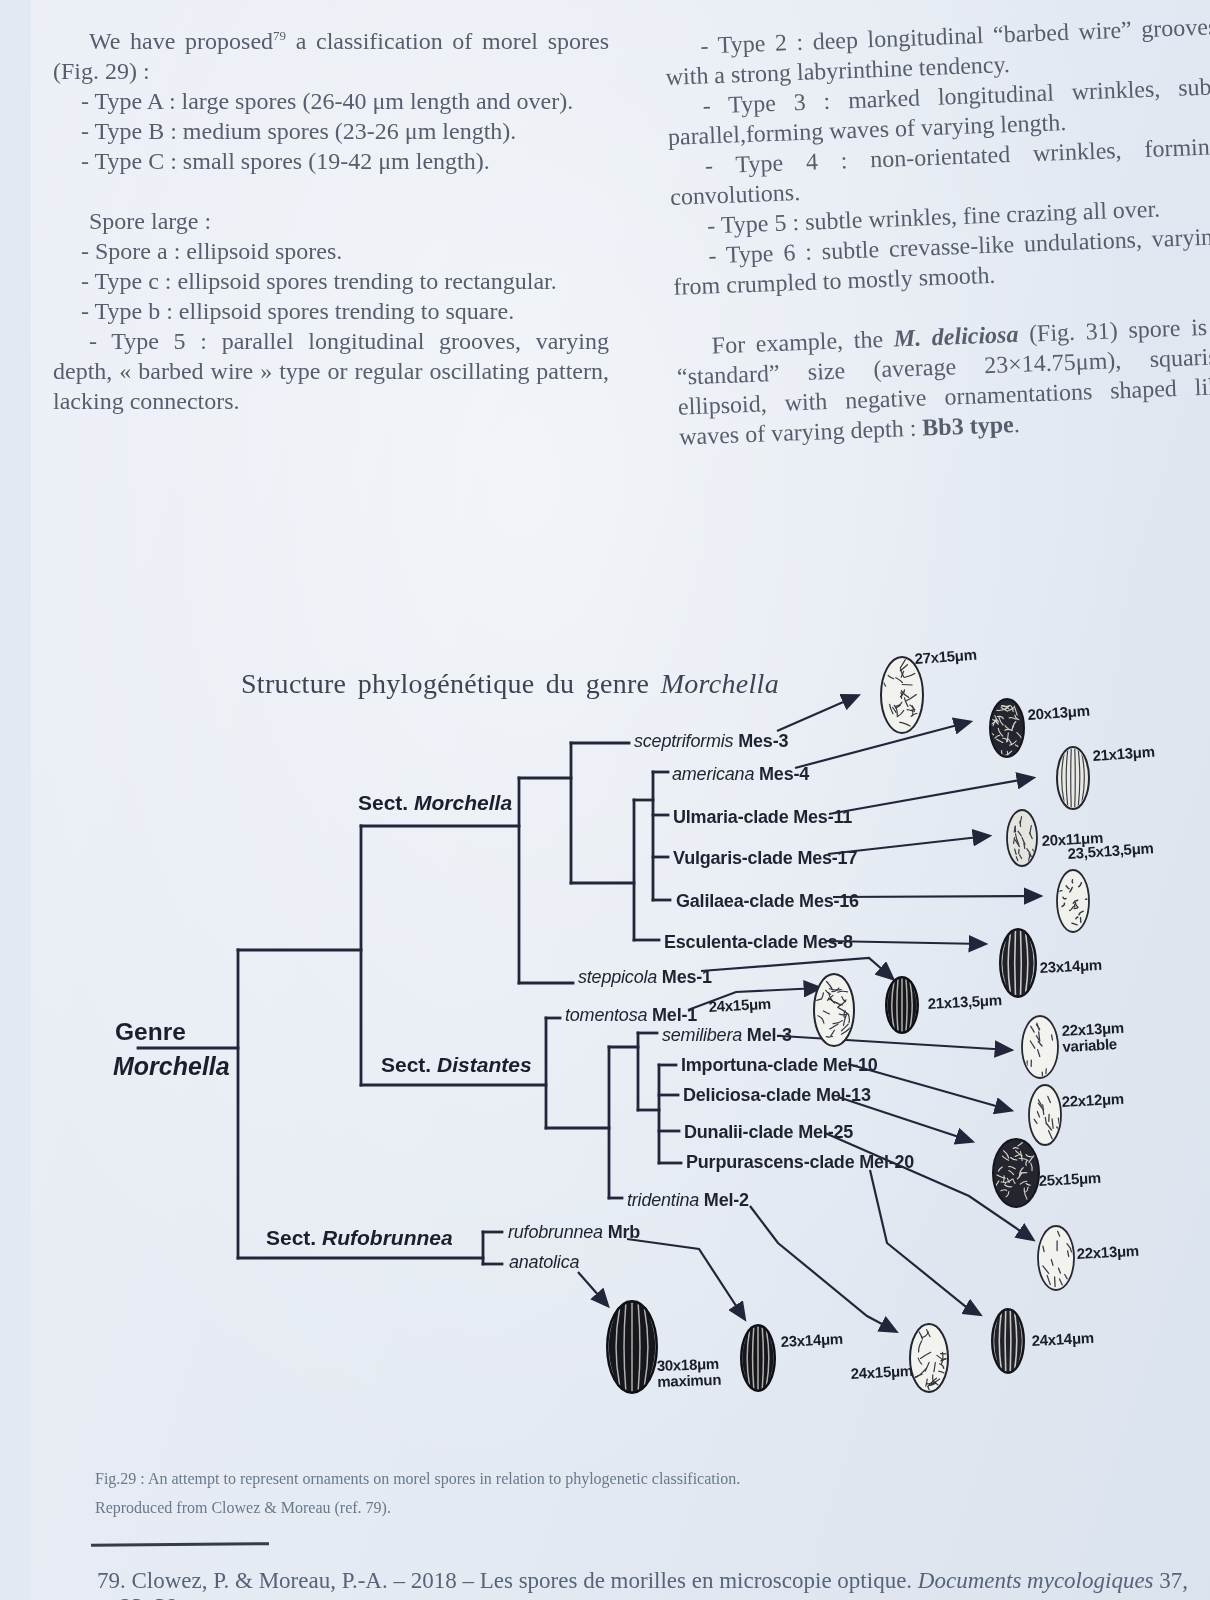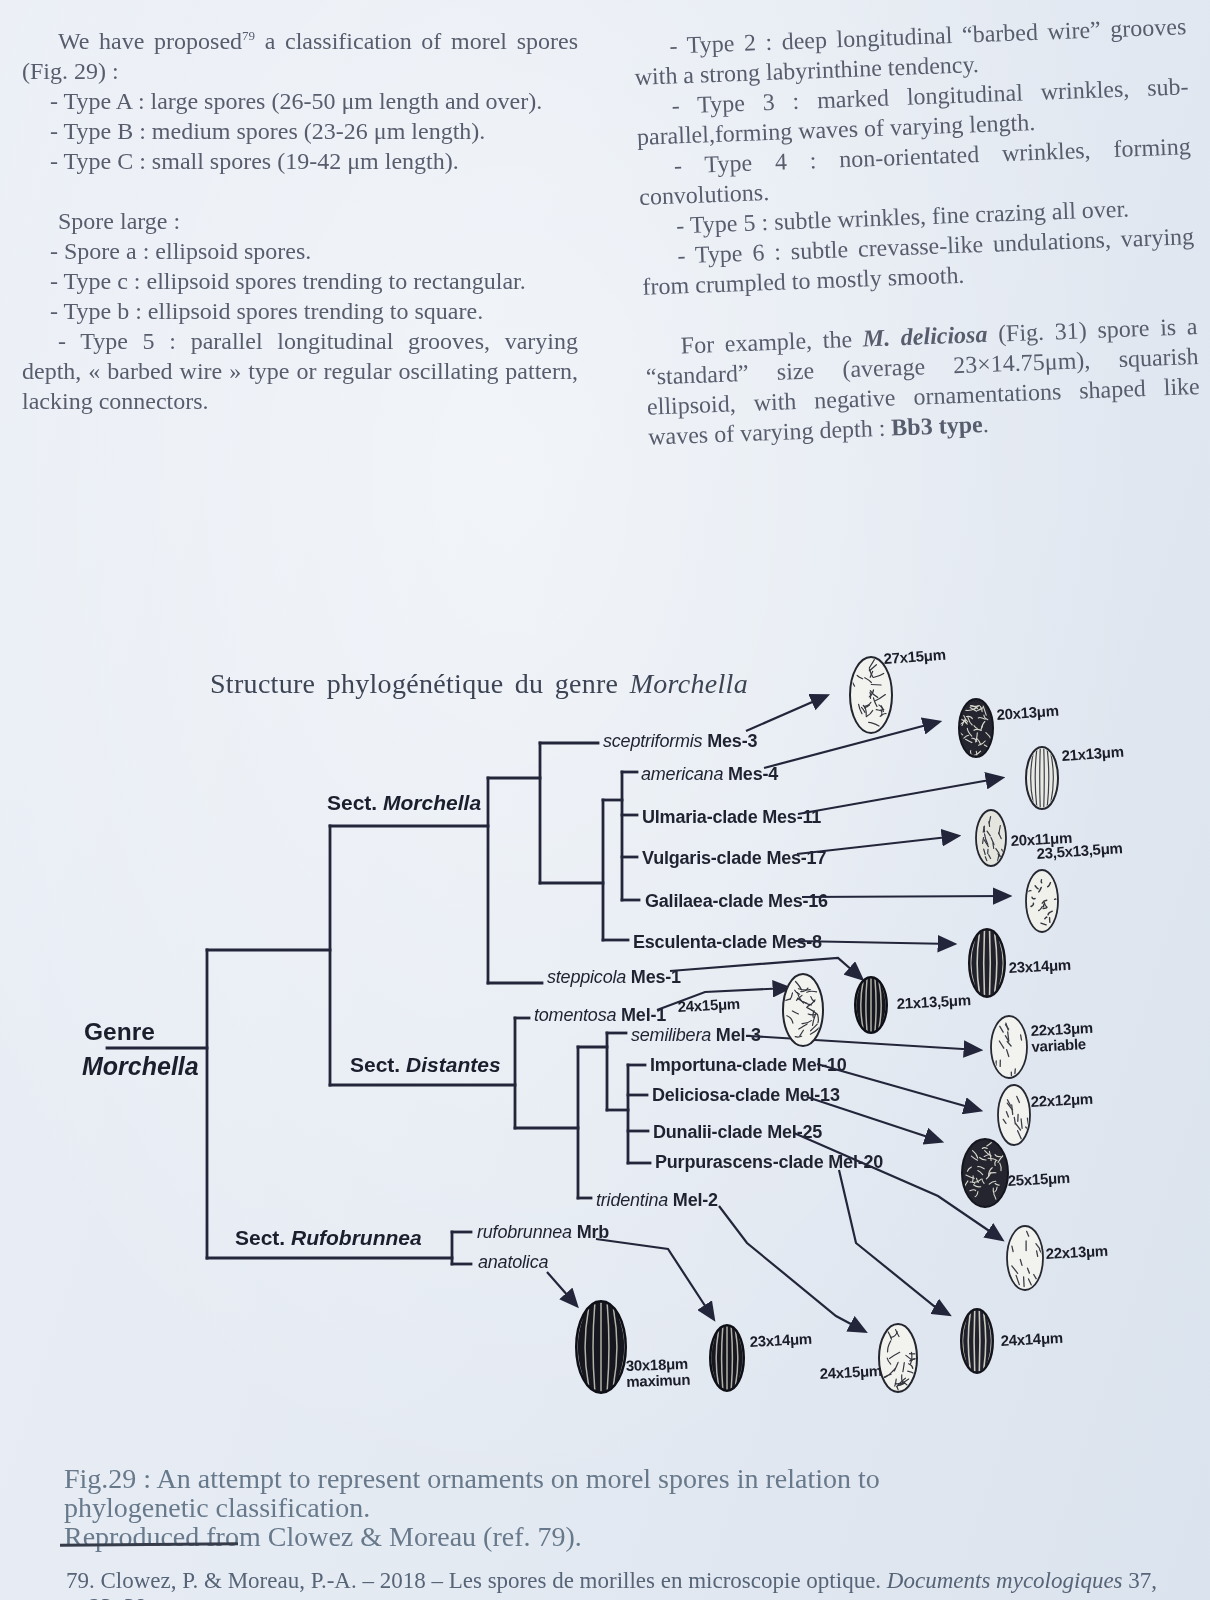--- a/index.html
+++ b/index.html
@@ -6,46 +6,47 @@
   body{
     width:1210px;height:1600px;position:relative;overflow:hidden;
     background:#e3e9f1;
     font-family:"Liberation Serif", serif;
   }
   .page{
     position:absolute;inset:0;
     background:
       radial-gradient(ellipse at 42% 30%, rgba(255,255,255,.45), rgba(255,255,255,0) 65%),
       linear-gradient(108deg,#ebeff6 0%,#e4eaf2 55%,#dbe3ee 100%);
+    margin-left: 31px;
   }
   .col{position:absolute;color:#585d6d;font-size:24px;line-height:30px;z-index:2;}
   .col-left{left:22px;top:26px;width:556px;}
   .col-right{left:633px;top:32px;width:553px;transform:rotate(-2.15deg);transform-origin:0 0;}
   .col p{margin:0;}
   .col p.gap{margin-top:30px;}
   .col p.just{text-align:justify;}
   .col p.indent{text-indent:36px;}
   .col p.head{text-indent:36px;}
   .col p.li{text-indent:28px;}
   sup{font-size:13px;line-height:0;}
   .bi{font-weight:bold;font-style:italic;}
   .b{font-weight:bold;}
   .i{font-style:italic;}
   #fig-svg{position:absolute;left:0;top:0;width:1210px;height:1600px;z-index:1;pointer-events:none;}
-  .caption{position:absolute;left:64px;top:1464px;width:960px;font-size:28px;line-height:29px;color:#67798b;z-index:2;}
+  .caption{position:absolute;left:64px;top:1464px;width:960px;font-size:16px;line-height:29px;color:#67798b;z-index:2;}
   .footrule{position:absolute;left:60px;top:1543px;width:178px;height:3px;background:#353b49;transform:rotate(-.5deg);z-index:2;}
   .footnote{position:absolute;left:66px;top:1568px;width:1100px;font-size:23px;color:#566478;z-index:2;}
 </style>
 </head>
 <body>
 
 <div class="page">
   <div class="col col-left">
       <p class="just indent"><span>We have proposed</span><sup>79</sup><span> a classification of morel spores (Fig. 29) :</span></p>
-      <p class="li"><span>- Type A : large spores (26-50 μm length and over).</span></p>
+      <p class="li"><span>- Type A : large spores (26-40 μm length and over).</span></p>
       <p class="li"><span>- Type B : medium spores (23-26 μm length).</span></p>
       <p class="li"><span>- Type C : small spores (19-42 μm length).</span></p>
       <p class="head gap"><span>Spore large :</span></p>
       <p class="li"><span>- Spore a : ellipsoid spores.</span></p>
       <p class="li"><span>- Type c : ellipsoid spores trending to rectangular.</span></p>
       <p class="li"><span>- Type b : ellipsoid spores trending to square.</span></p>
       <p class="just indent"><span>- Type 5 : parallel longitudinal grooves, varying depth, « barbed wire » type or regular oscillating pattern, lacking connectors.</span></p>
     </div>
   <div class="col col-right">
       <p class="just indent"><span>- Type 2 : deep longitudinal “barbed wire” grooves with a strong labyrinthine tendency.</span></p>

